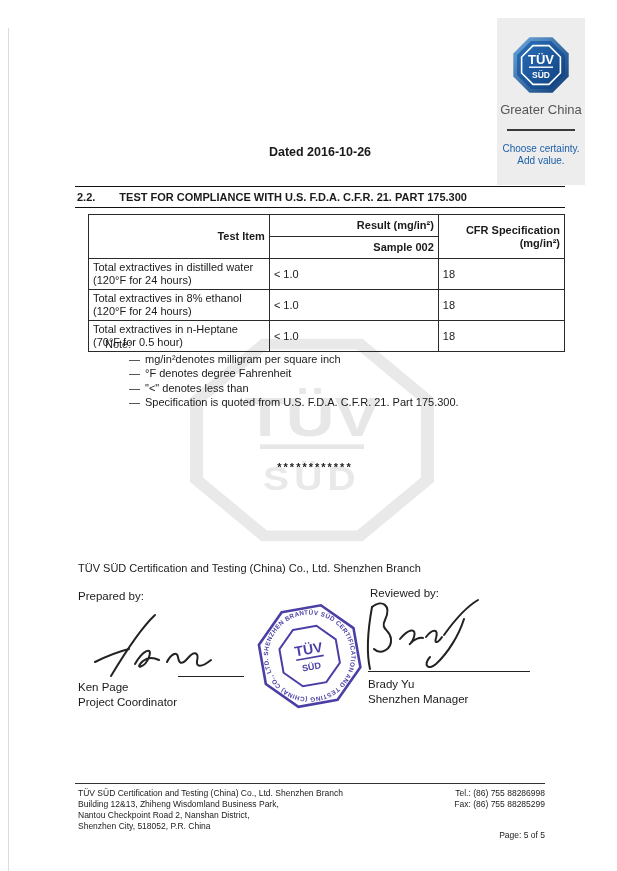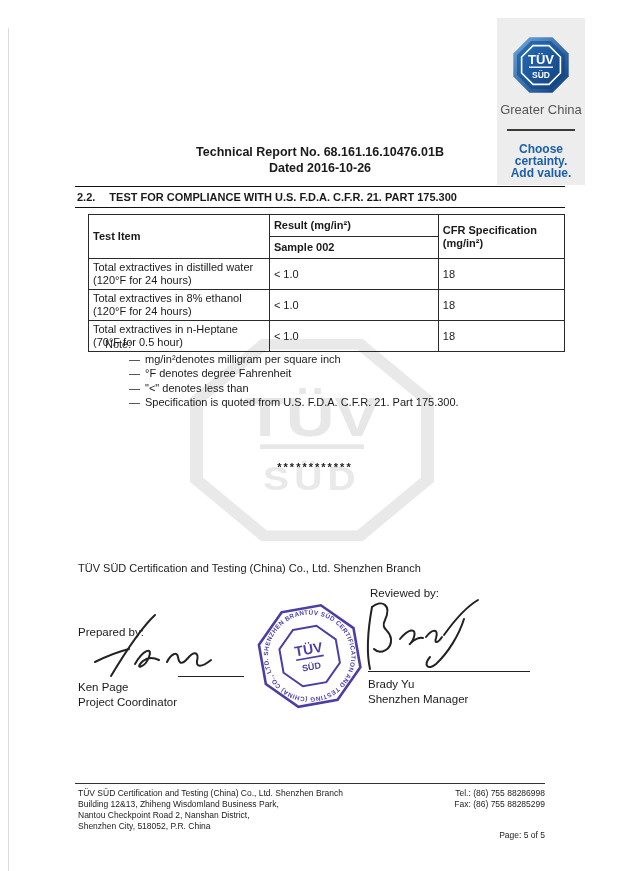--- a/index.html
+++ b/index.html
@@ -15,45 +15,45 @@
   .page-edge { position: absolute; left: 8px; top: 28px; bottom: 0; width: 1px; background: #dcdcdc; }
 
   
   .logo-panel {
     position: absolute; left: 497px; top: 18px; width: 88px; height: 167px;
     background: #ededed; text-align: center;
   }
   .logo-octagon { margin-top: 16px; }
   .logo-region { font-size: 13px; color: #555; margin-top: 2px; }
   .logo-divider { width: 68px; height: 2px; background: #3a3a3a; margin: 12px auto 0 auto; }
-  .logo-tagline { margin-top: 12px; font-size: 12px; font-weight: bold; color: #1b5fa8; line-height: 12px; }
+  .logo-tagline { margin-top: 12px; font-size: 10px; font-weight: normal; color: #1b5fa8; line-height: 12px; }
 
   
   .title-block {
     position: absolute; left: 75px; top: 144px; width: 490px;
     text-align: center; font-size: 12.5px; font-weight: bold; line-height: 16px;
   }
 
   
   .section-heading {
     position: absolute; left: 75px; top: 186px; width: 490px;
     border-top: 1.5px solid #111; border-bottom: 1.5px solid #111;
     font-size: 11px; font-weight: bold; padding: 4px 0 4px 2px;
   }
-  .section-heading .sec-num { margin-right: 14px; }
+  .section-heading .sec-num { margin-right: 24px; }
 
   
   .result-table {
     position: absolute; left: 88px; top: 214px; width: 477px;
     border-collapse: collapse; font-size: 11px;
   }
   .result-table th, .result-table td {
     border: 1.5px solid #2a2a2a; padding: 2px 4px; line-height: 13px;
   }
-  .result-table th { font-weight: bold; text-align: left; }
+  .result-table th { font-weight: bold; text-align: right; }
   .result-table .col-item { width: 38%; }
   .result-table .col-result { width: 35.5%; }
   .result-table .col-spec { width: 26.5%; }
   .result-table td.cell-item { text-align: left; height: 30px; }
   .result-table td.cell-center { }
   .result-table tr.hdr { height: 22px; }
 
   
   .note-block { position: absolute; left: 105px; top: 337px; font-size: 11px; line-height: 14.5px; z-index: 2; }
   .note-item { padding-left: 24px; }
@@ -61,21 +61,21 @@
 
   
   .watermark { position: absolute; left: 182px; top: 332px; z-index: 0; }
   .asterisks {
     position: absolute; left: 75px; top: 461px; width: 480px; text-align: center;
     font-size: 11px; font-weight: bold; letter-spacing: 2px; color: #222; z-index: 2;
   }
 
   
   .company-line { position: absolute; left: 78px; top: 562px; font-size: 11px; }
-  .prepared-label { position: absolute; left: 78px; top: 590px; font-size: 11.5px; margin-top: 36px; }
+  .prepared-label { position: absolute; left: 78px; top: 590px; font-size: 11.5px; }
   .reviewed-label { position: absolute; left: 370px; top: 587px; font-size: 11.5px; }
   .sig-ken { position: absolute; left: 85px; top: 610px; }
   .sig-brady { position: absolute; left: 360px; top: 593px; }
   .sig-line-left { position: absolute; left: 178px; top: 676px; width: 66px; height: 1px; background: #222; }
   .sig-line-right { position: absolute; left: 368px; top: 671px; width: 162px; height: 1px; background: #222; }
   .name-left { position: absolute; left: 78px; top: 680px; font-size: 11.5px; line-height: 15px; }
   .name-right { position: absolute; left: 368px; top: 677px; font-size: 11.5px; line-height: 15px; }
   .stamp { position: absolute; left: 255px; top: 601px; transform: rotate(-10deg); }
 
   
@@ -122,21 +122,20 @@
     </div>
     <div class="logo-region">Greater China</div>
     <div class="logo-divider"></div>
     <div class="logo-tagline">
       <div>Choose certainty.</div>
       <div>Add value.</div>
     </div>
   </div>
 
   <div class="title-block">
-    <div>Technical Report No. 68.161.16.10476.01B</div>
     <div>Dated 2016-10-26</div>
   </div>
 
   <div class="section-heading">
     <span class="sec-num">2.2.</span><span>TEST FOR COMPLIANCE WITH U.S. F.D.A. C.F.R. 21. PART 175.300</span>
   </div>
 
   <table class="result-table">
     <tbody>
         <tr class="hdr">

